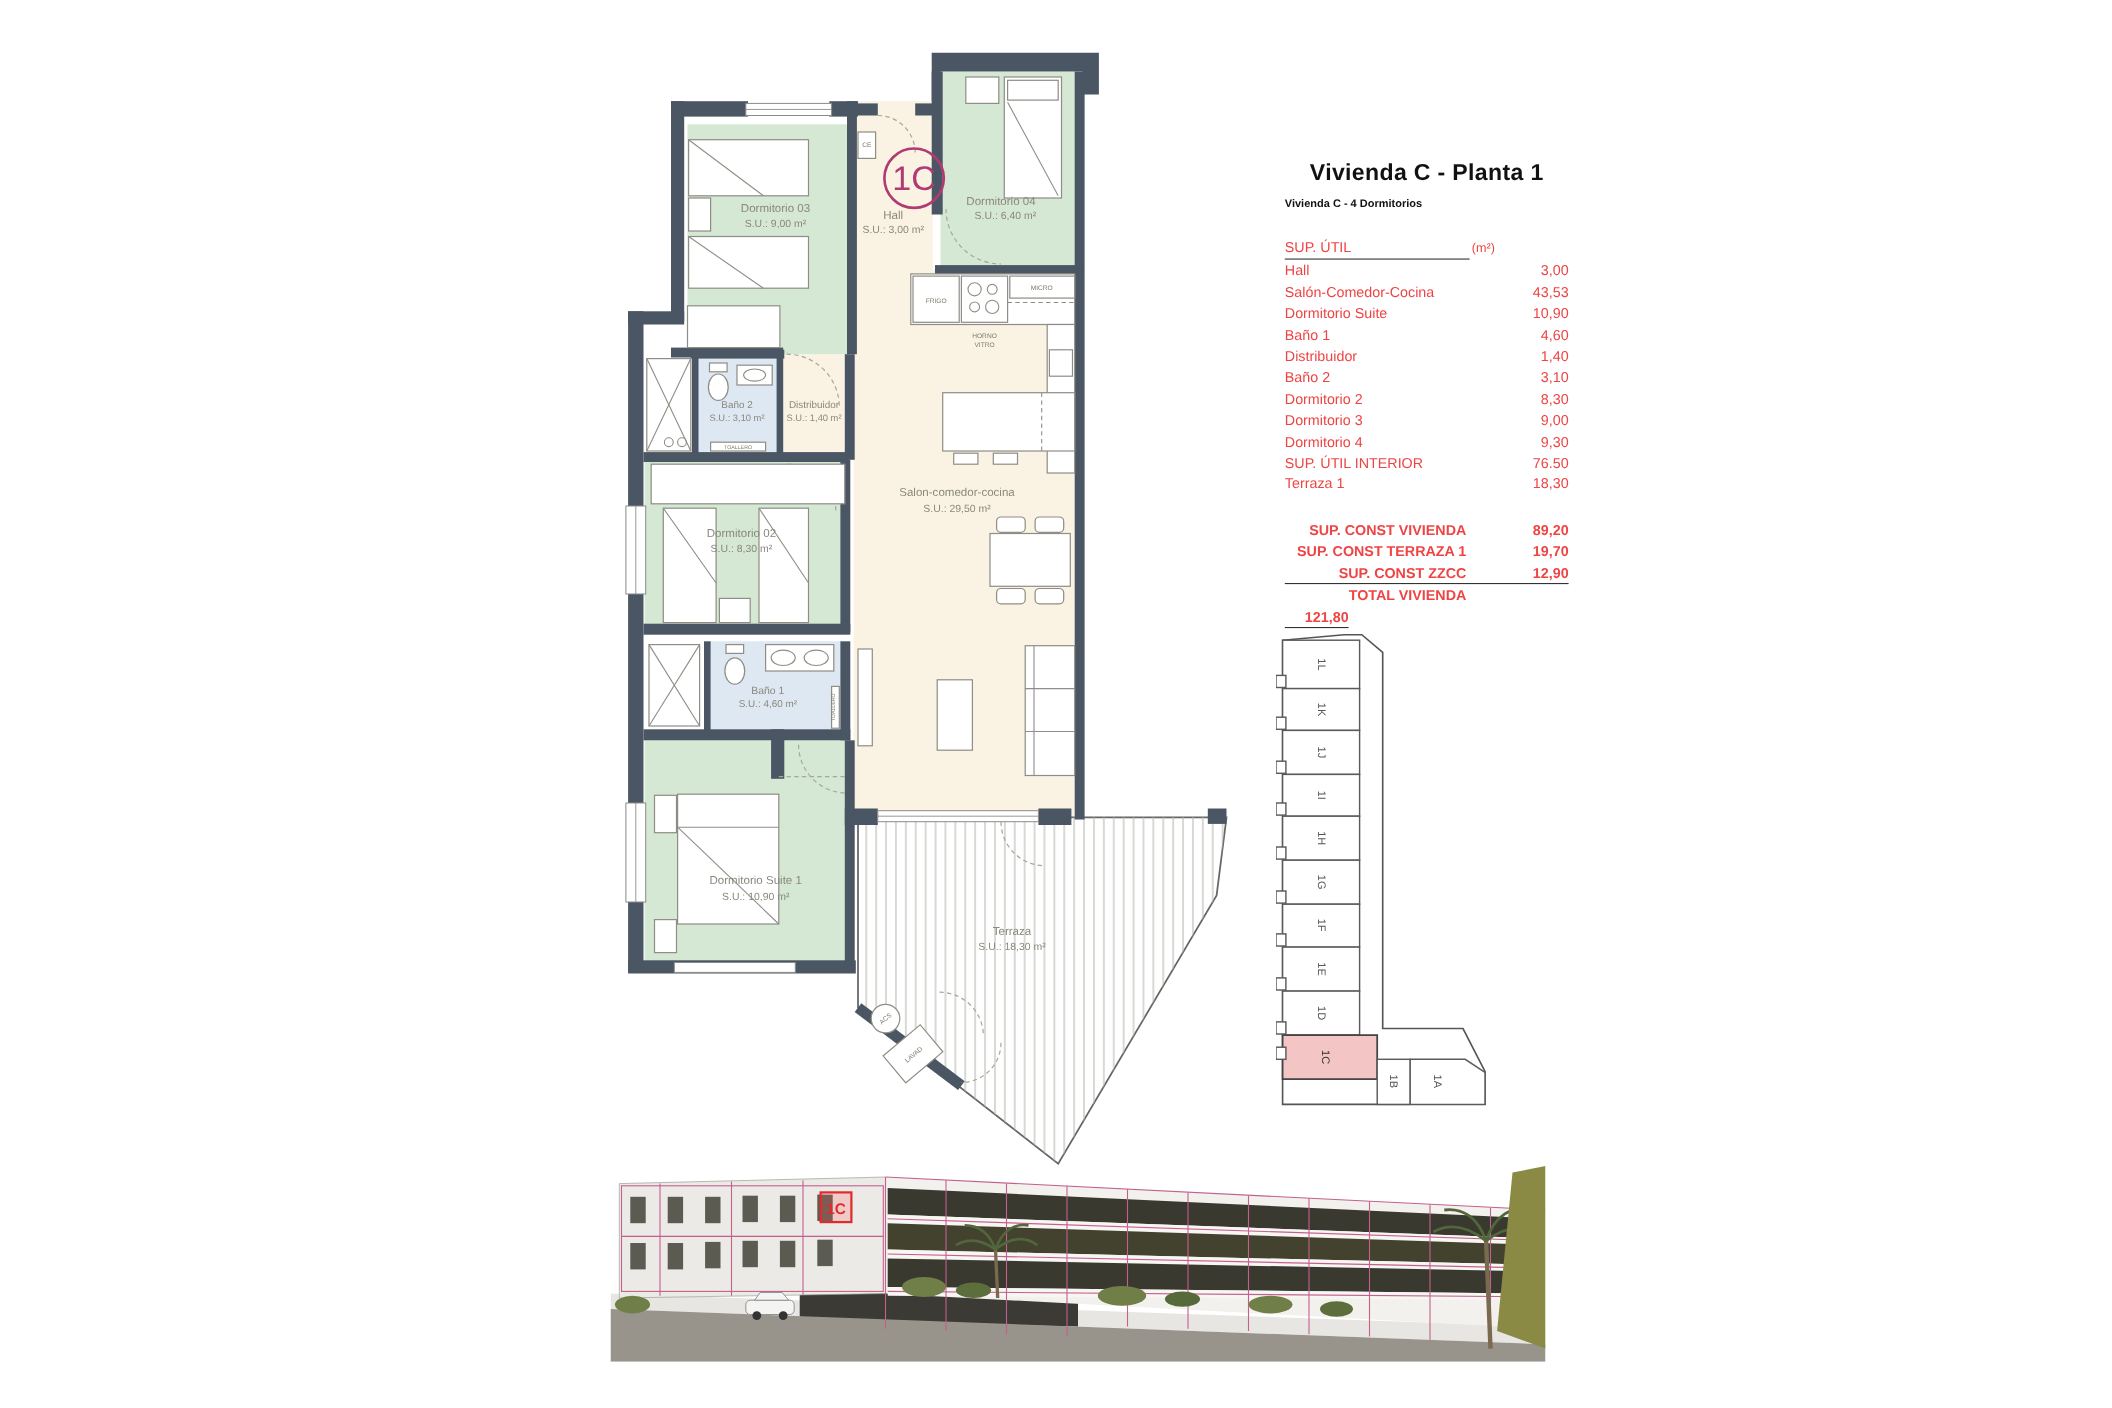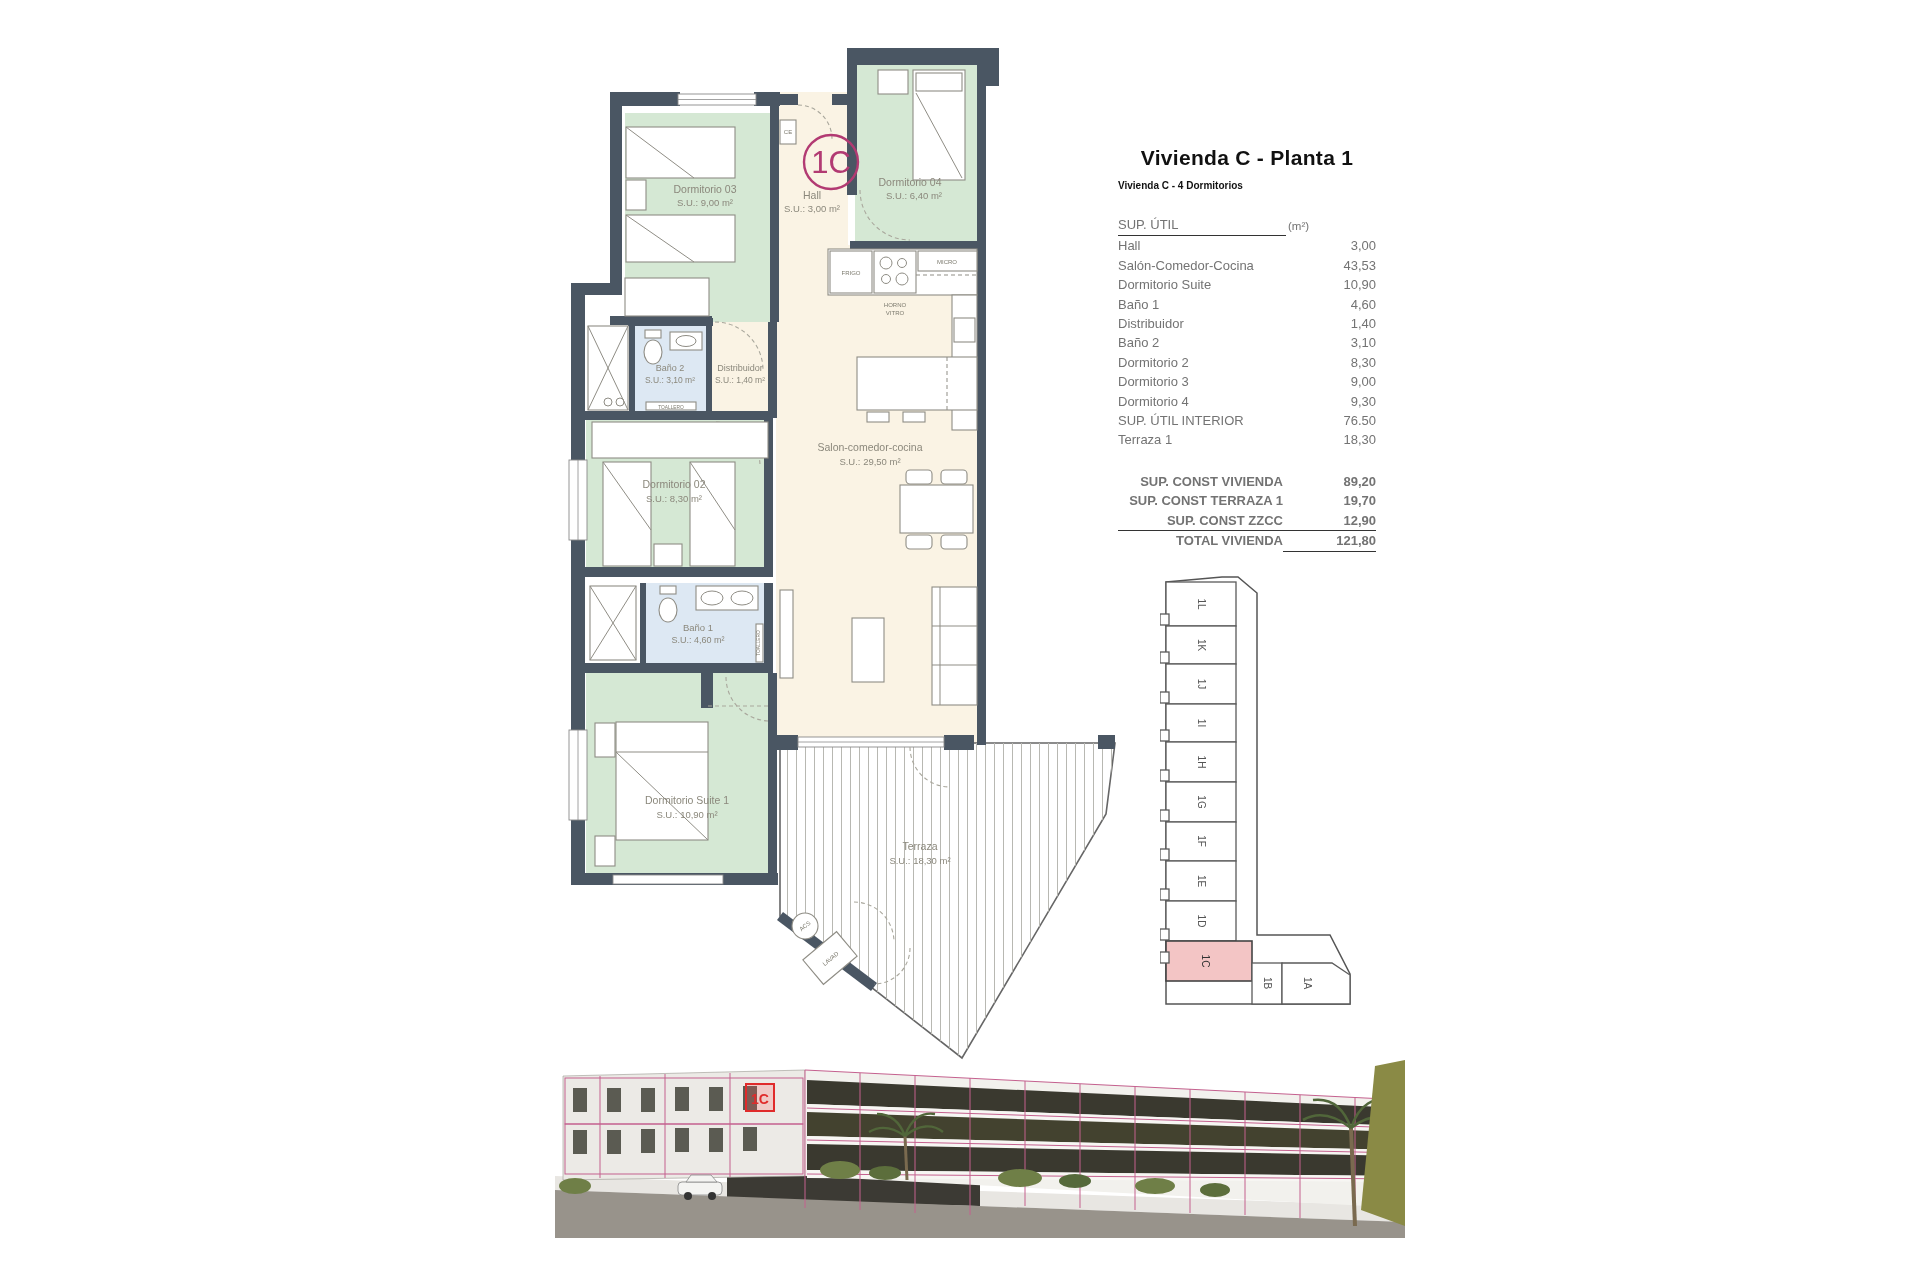--- a/index.html
+++ b/index.html
@@ -1,34 +1,34 @@
 <!DOCTYPE html>
 <html><head>
 <meta charset="utf-8">
 <style>
   html,body{margin:0;padding:0;background:#ffffff;}
   .page{position:relative;width:1920px;height:1280px;background:#fff;overflow:hidden;
         font-family:"Liberation Sans",sans-serif;color:#1a1a1a;}
   .abs{position:absolute;}
 
   
-  .info{left:1118px;top:146px;width:258px;}
+  .info{left:1168px;top:146px;width:258px;}
   .info h1{margin:0 0 10px 0;font-size:21px;font-weight:bold;text-align:center;letter-spacing:.3px;color:#111;}
   .info h2{margin:0 0 24px 0;font-size:10px;font-weight:bold;text-align:left;color:#111;}
-  .tbl{font-size:13px;line-height:19.4px;color:#737373;margin-top:16px;}
+  .tbl{font-size:13px;line-height:19.4px;color:#ef4444;margin-top:16px;}
   .tbl .hdr{display:flex;align-items:flex-end;}
   .tbl .hdr .hlab{width:168px;border-bottom:1.3px solid #333;padding-bottom:1px;}
   .tbl .hdr .hunit{font-size:11.5px;padding-left:2px;}
   .row{display:flex;}
   .row .lab{flex:1;}
   .row .val{width:58px;text-align:right;}
   .summary{margin-top:22px;font-weight:bold;}
   .summary .row .lab{width:165px;flex:none;text-align:right;}
   .summary .row .val{flex:1;}
-  .summary .total{border-top:1.4px solid #333;}
+  .summary .total{border-top:1.4px solid #333;flex-direction:column;}
   .summary .total .val{border-bottom:1.4px solid #333;}
 
   
   svg text{font-family:"Liberation Sans",sans-serif;}
   .rname,.rarea{fill:#8b887c;text-anchor:middle;}
   .rname{font-size:10.5px;}
   .rarea{font-size:9.5px;}
   .tinylab{fill:#7c7a6e;font-size:6px;text-anchor:middle;}
   .furn{fill:#ffffff;stroke:#8f8d85;stroke-width:1.1;}
   .furnln{stroke:#8f8d85;stroke-width:1;fill:none;}

